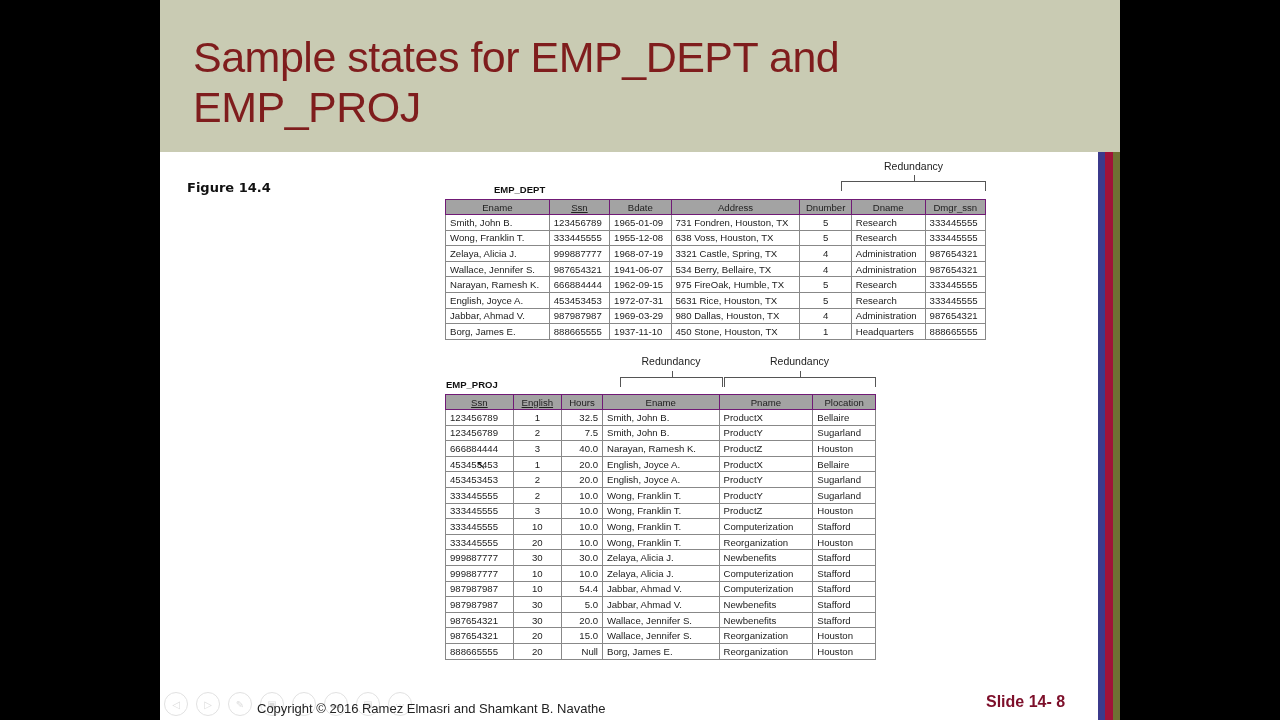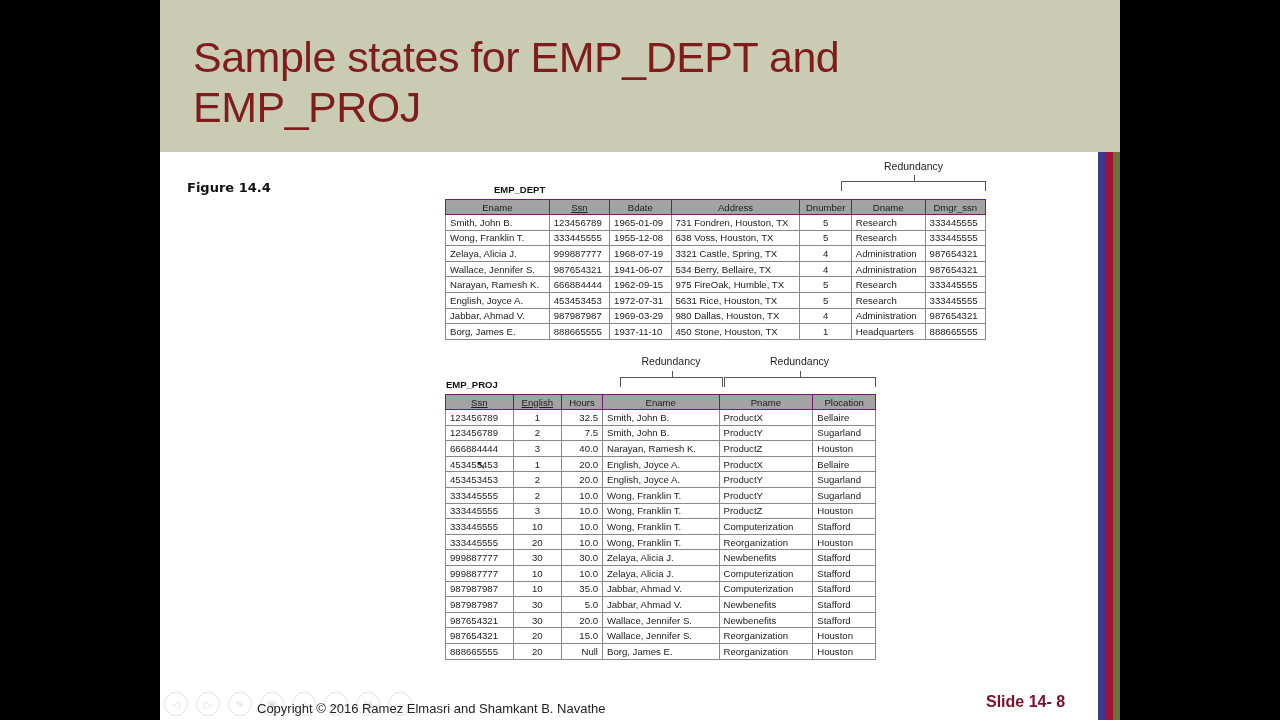--- a/index.html
+++ b/index.html
@@ -237,21 +237,21 @@
           <td>999887777</td>
           <td class="c">10</td>
           <td class="r">10.0</td>
           <td>Zelaya, Alicia J.</td>
           <td>Computerization</td>
           <td>Stafford</td>
         </tr>
         <tr>
           <td>987987987</td>
           <td class="c">10</td>
-          <td class="r">35.0</td>
+          <td class="r">54.4</td>
           <td>Jabbar, Ahmad V.</td>
           <td>Computerization</td>
           <td>Stafford</td>
         </tr>
         <tr>
           <td>987987987</td>
           <td class="c">30</td>
           <td class="r">5.0</td>
           <td>Jabbar, Ahmad V.</td>
           <td>Newbenefits</td>

